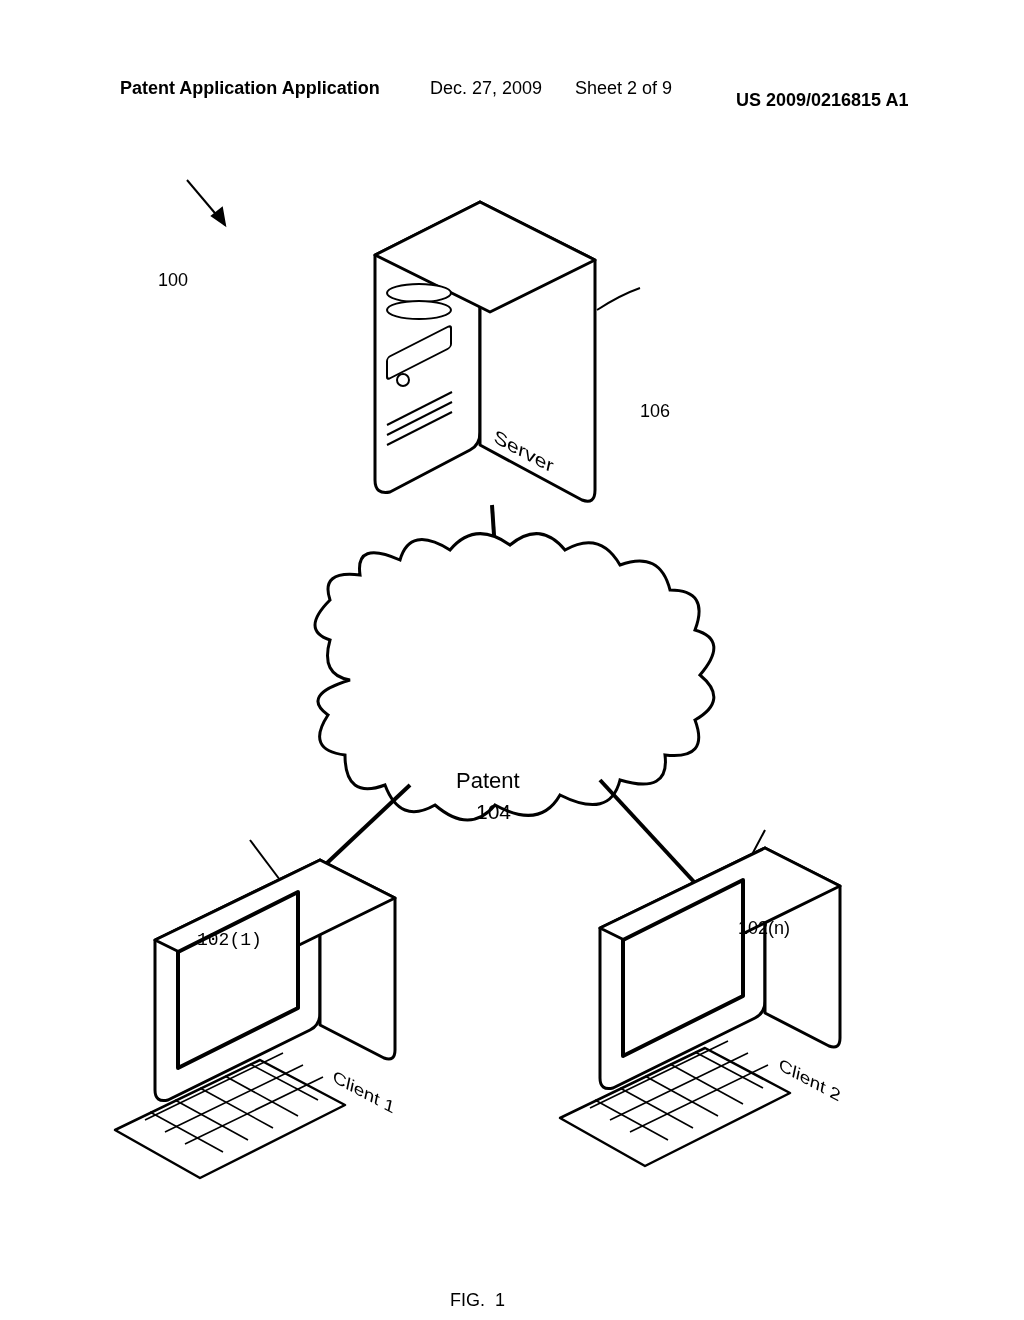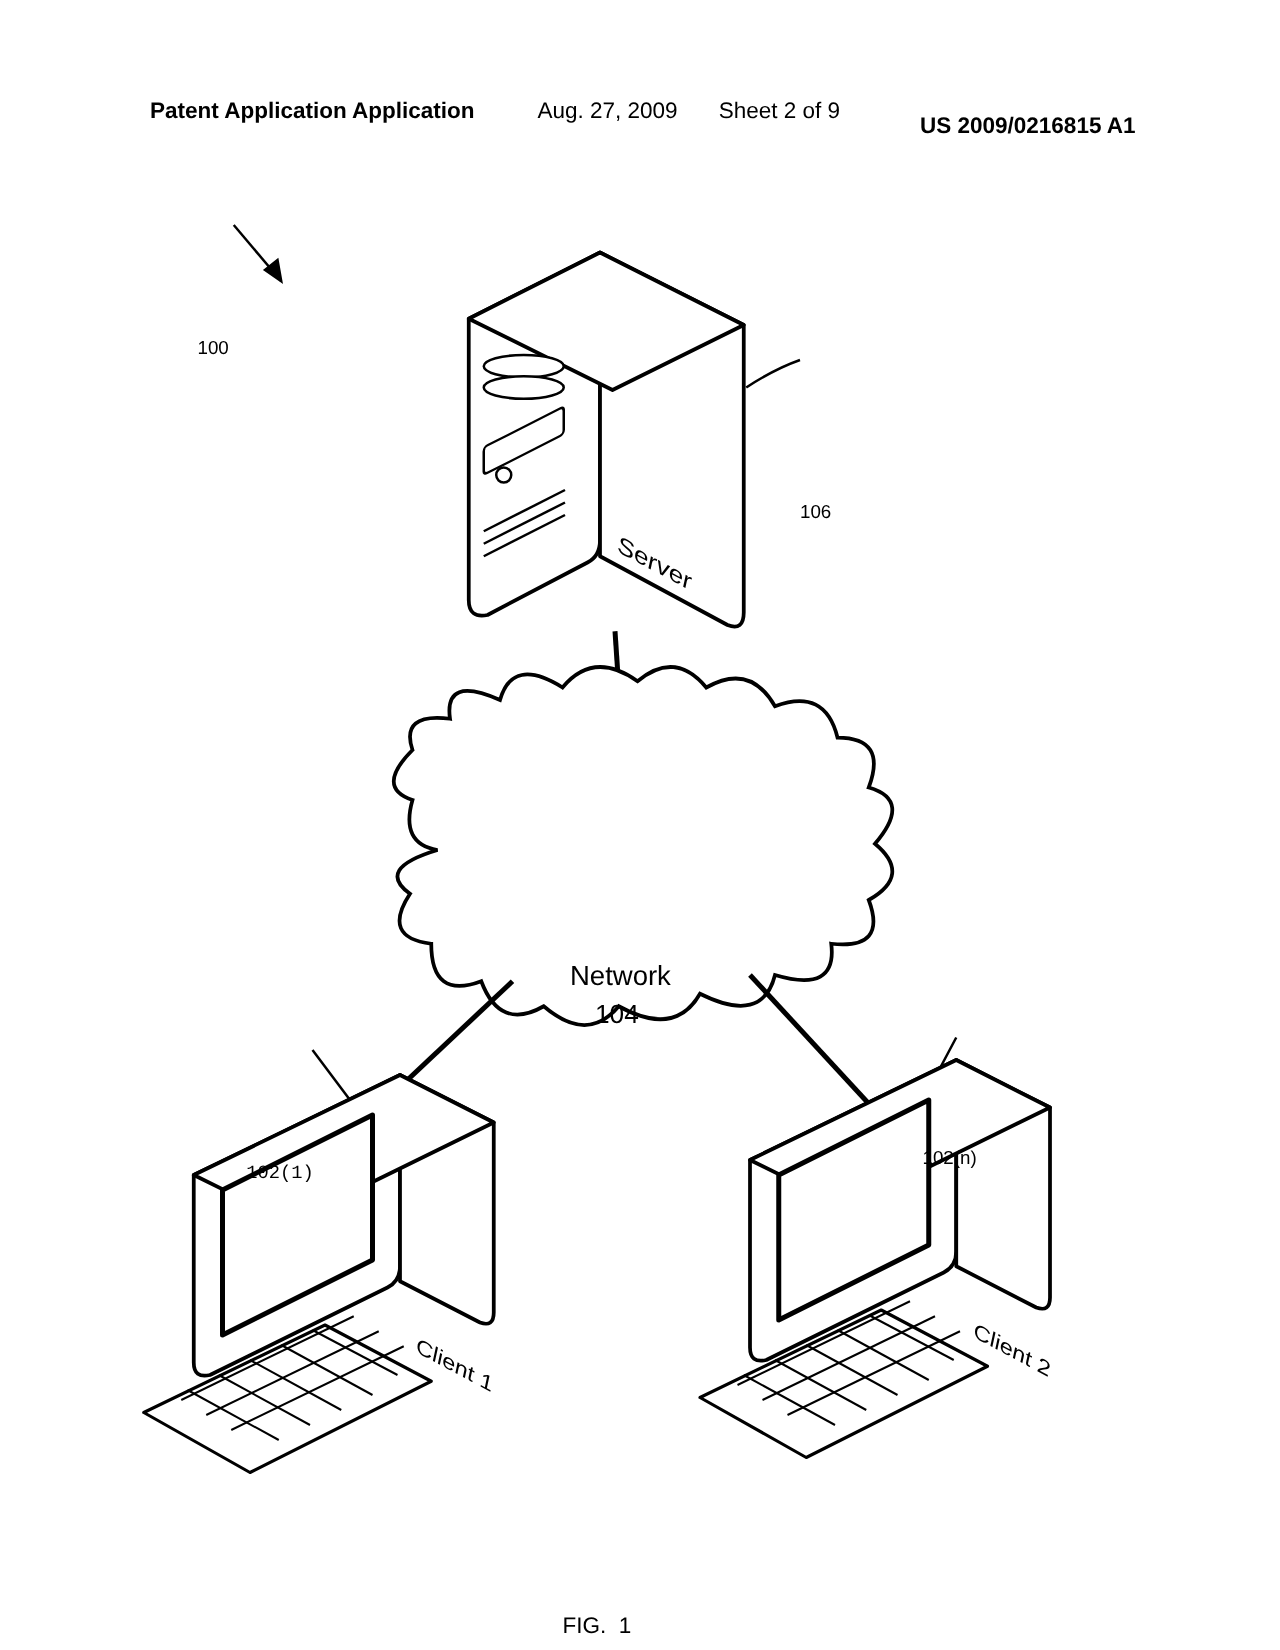--- a/index.html
+++ b/index.html
@@ -23,41 +23,41 @@
   .header .num  { position:absolute; left:736px; font-weight:bold;margin-top:12px; }
 
   .figure-area {
     position: absolute;
     top: 120px; left: 0; right: 0; bottom: 0;
   }
   .figure-area svg { position:absolute; top:0; left:0; }
 
   .lbl {
     position: absolute;
-    font-size: 15px;
+    font-size: 18px;
     color: #000;
   }
   .ref100 { top: 150px; left: 158px; }
   .ref106 { top: 281px; left: 640px; }
   .ref1021 { top: 810px; left: 197px; font-family: Liberation Mono, monospace; }
   .ref102n { top: 798px; left: 738px; }
   .network-lbl { top: 648px; left: 456px; font-size:22px; text-align:center; }
   .network-ref { top: 680px; left: 476px; font-size:21px; }
   .server-lbl { top: 320px; left: 494px; font-size:20px; font-style:italic; transform: skewY(28deg); }
   .client1-lbl { top: 962px; left: 333px; font-size:18px; font-style:italic; transform: skewY(28deg); }
   .client2-lbl { top: 950px; left: 779px; font-size:18px; font-style:italic; transform: skewY(28deg); }
   .figcap { top: 1170px; left: 450px; font-size:18px; }
   .figcap .f { font-variant: small-caps; }
 </style>
 </head>
 <body>
 
 <div class="header">
   <span class="pub">Patent Application Application</span>
-  <span class="date">Aug. 27, 2009</span>
+  <span class="date">Dec. 27, 2009</span>
   <span class="sheet">Sheet 2 of 9</span>
   <span class="num">US 2009/0216815 A1</span>
 </div>
 
 <div class="figure-area">
 
 <svg width="1024" height="1200" viewBox="0 0 1024 1200">
 
   <g stroke="#000" stroke-width="2" fill="none">
     <line x1="187" y1="60" x2="225" y2="105"></line>
@@ -161,21 +161,21 @@
       <line x1="200" y1="968" x2="273" y2="1008"></line>
       <line x1="225" y1="956" x2="298" y2="996"></line>
       <line x1="250" y1="944" x2="318" y2="980"></line>
     </g>
   </g>
 </svg>
 
   <div class="lbl ref100">100</div>
   <div class="lbl ref106">106</div>
   <div class="lbl server-lbl">Server</div>
-  <div class="lbl network-lbl">Network</div>
+  <div class="lbl network-lbl">Patent</div>
   <div class="lbl network-ref">104</div>
   <div class="lbl ref1021">102(1)</div>
   <div class="lbl ref102n">102(n)</div>
   <div class="lbl client1-lbl">Client 1</div>
   <div class="lbl client2-lbl">Client 2</div>
   <div class="lbl figcap">
     <span class="f">FIG.</span>&nbsp;&nbsp;<span>1</span>
   </div>
 </div>
 

